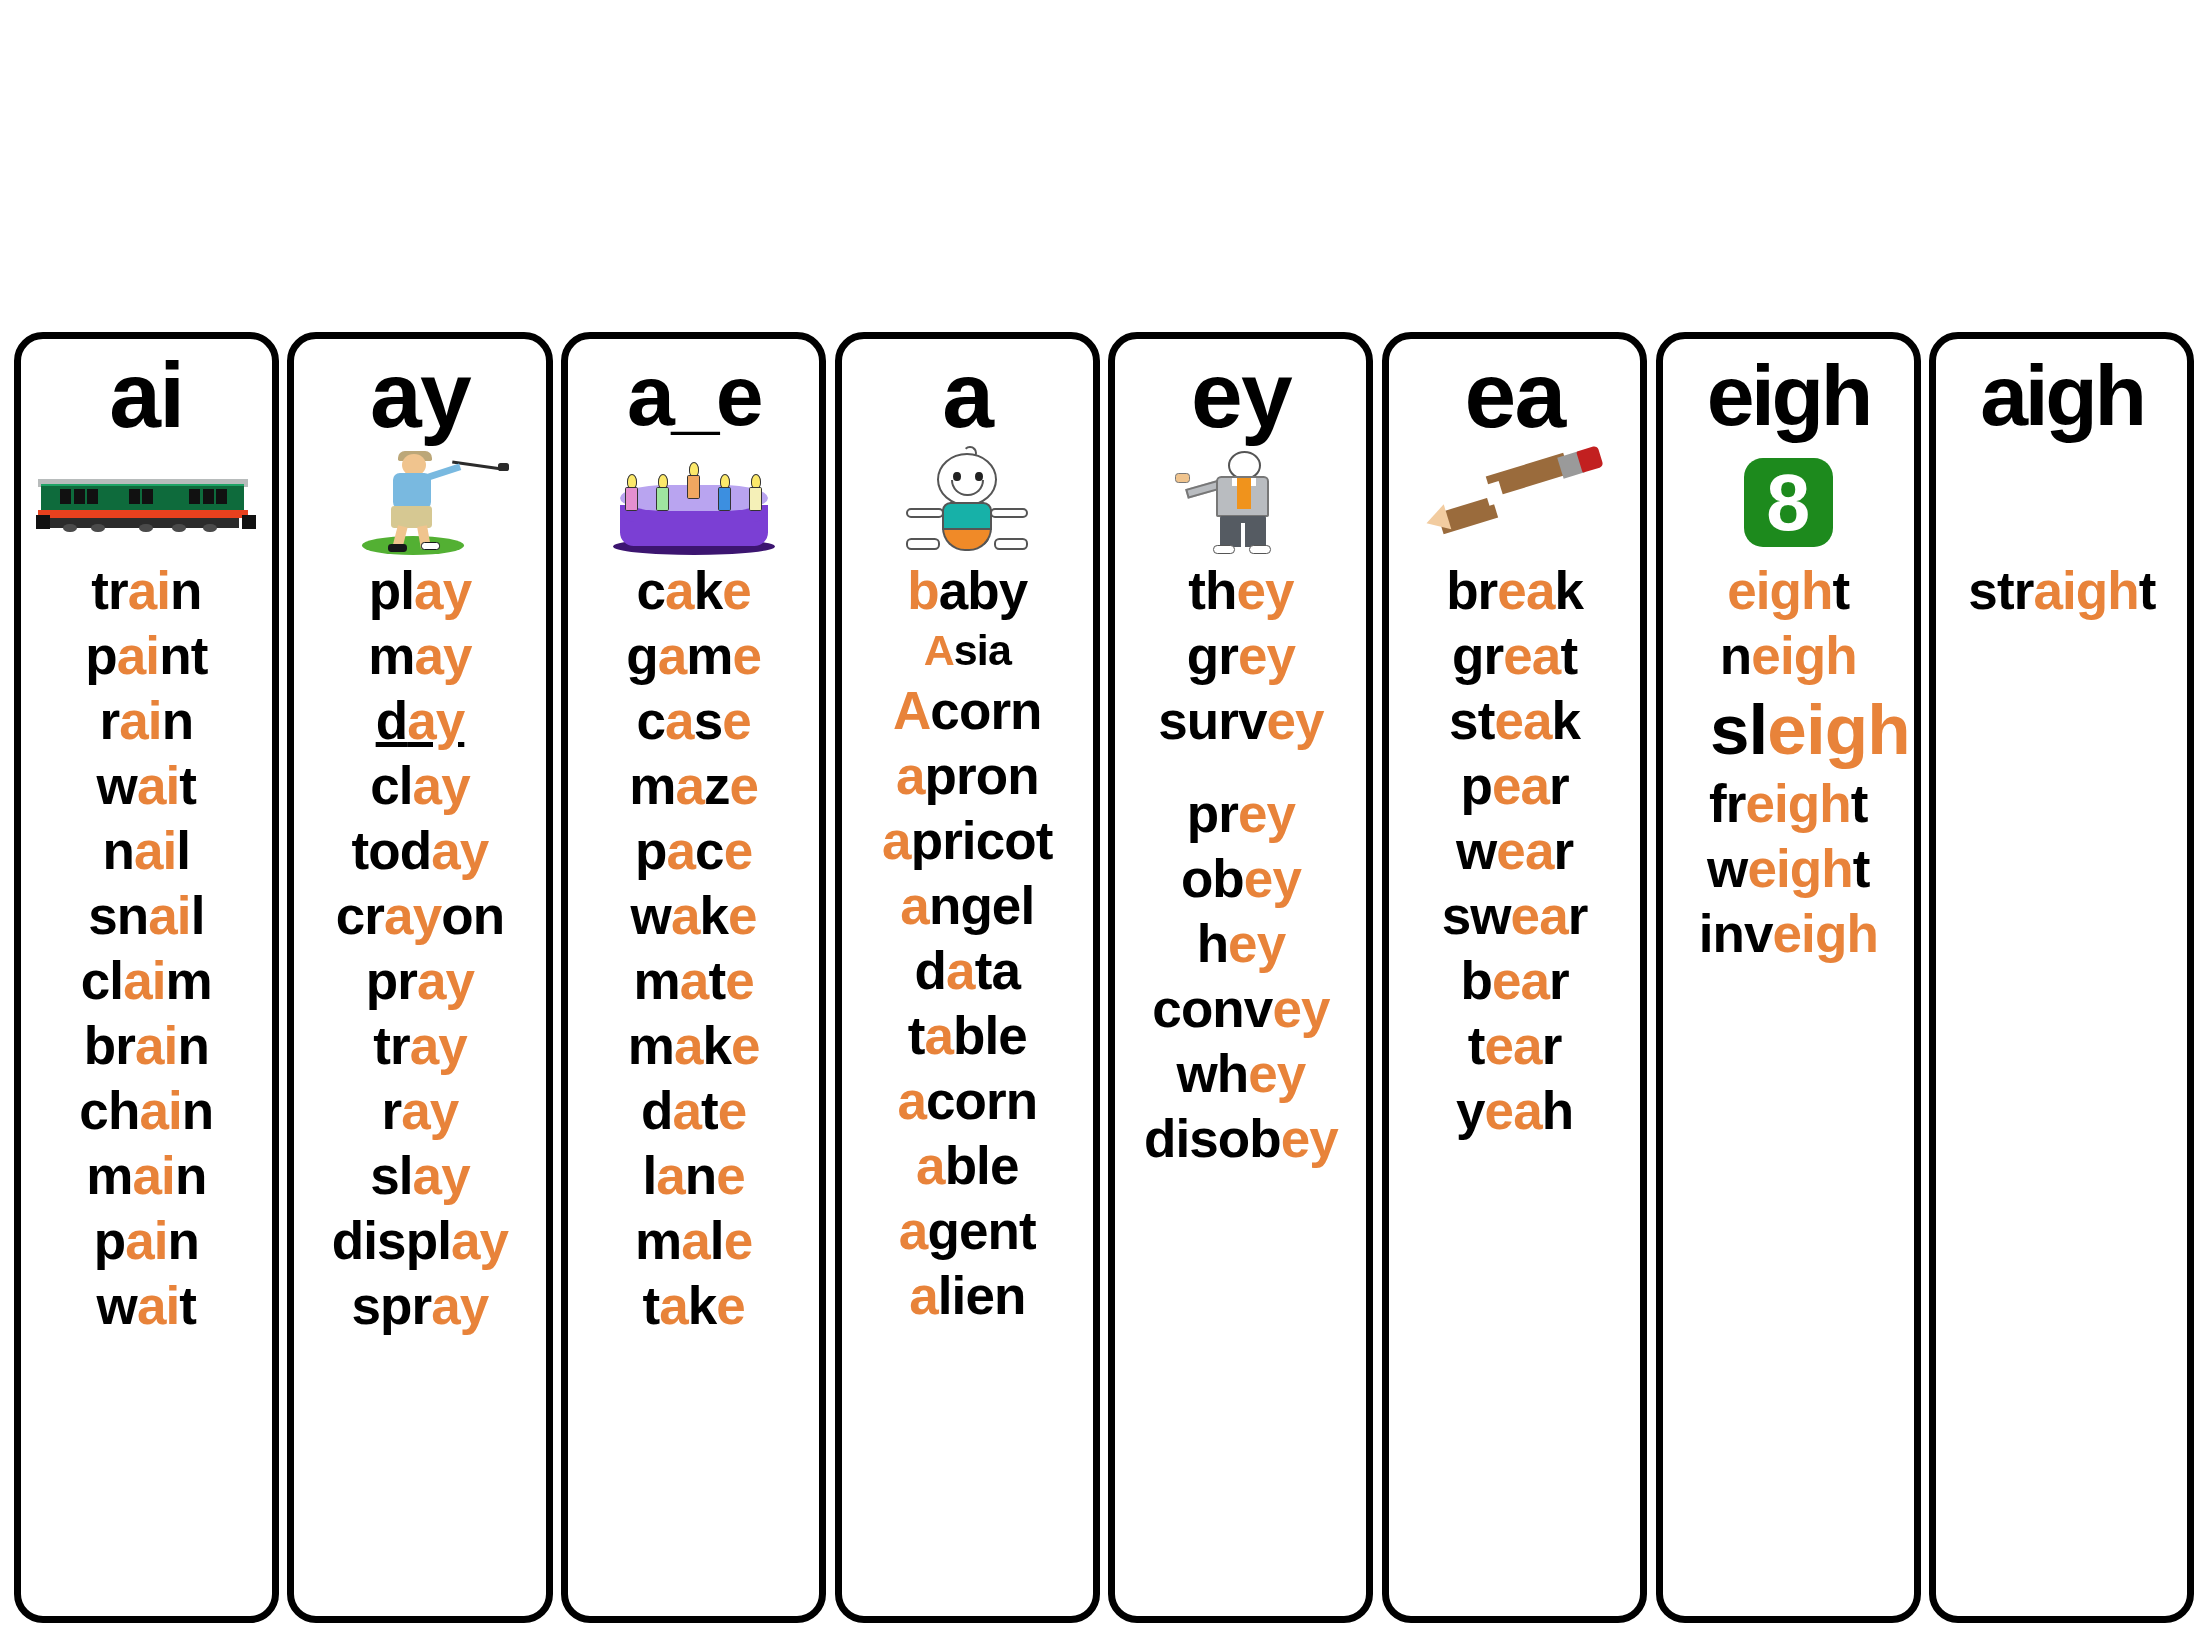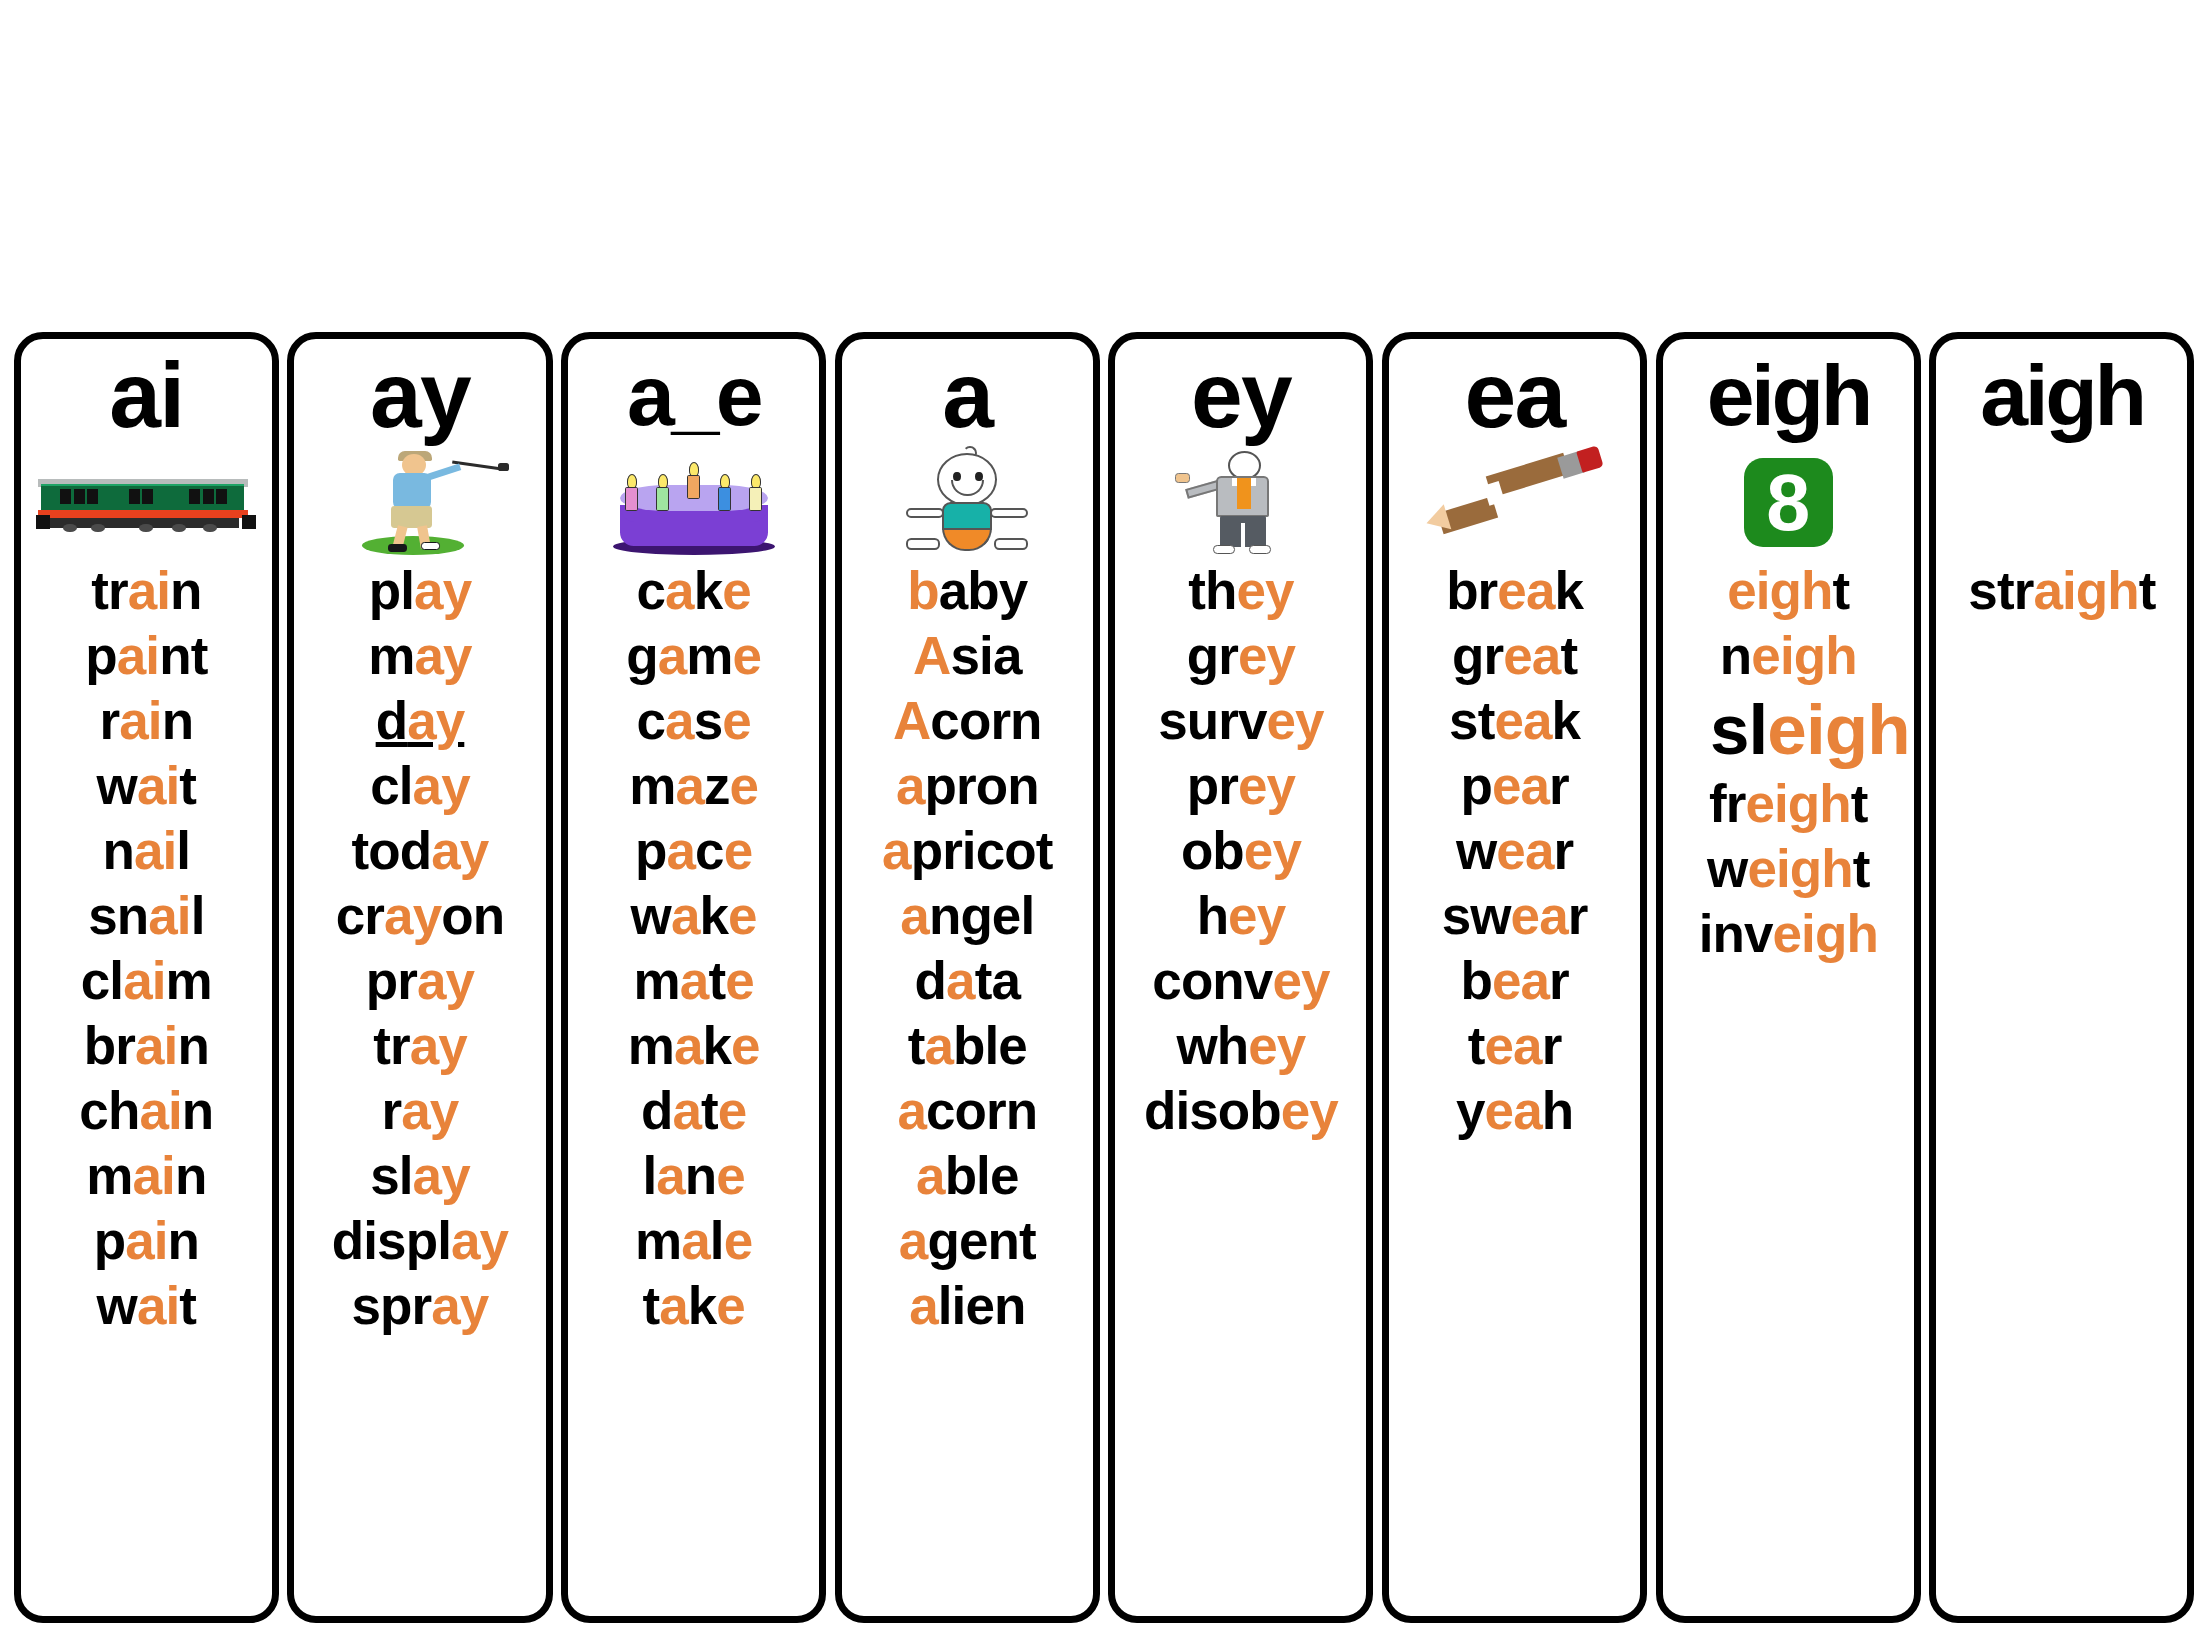--- a/index.html
+++ b/index.html
@@ -353,21 +353,21 @@
             <div class="baby-arm" style="left:12px"></div>
             <div class="baby-arm" style="left:96px"></div>
             <div class="baby-shirt"></div>
             <div class="baby-pants"></div>
             <div class="baby-leg" style="left:12px"></div>
             <div class="baby-leg" style="left:100px"></div>
           </div>
         </div>
         <div class="word-list">
           <div class="word" style="font-size: 53px;"><span class="hl">b</span><span class="post">aby</span></div>
-          <div class="word" style="font-size: 53px;"><span class="hl">A</span><span class="post">sia</span></div>
+          <div class="word" style="font-size: 43px;"><span class="hl">A</span><span class="post">sia</span></div>
           <div class="word" style="font-size: 53px;"><span class="hl">A</span><span class="post">corn</span></div>
           <div class="word" style="font-size: 53px;"><span class="hl">a</span><span class="post">pron</span></div>
           <div class="word" style="font-size: 53px;"><span class="hl">a</span><span class="post">pricot</span></div>
           <div class="word" style="font-size: 53px;"><span class="hl">a</span><span class="post">ngel</span></div>
           <div class="word" style="font-size: 53px;"><span class="pre">d</span><span class="hl">a</span><span class="post">ta</span></div>
           <div class="word" style="font-size: 53px;"><span class="pre">t</span><span class="hl">a</span><span class="post">ble</span></div>
           <div class="word" style="font-size: 53px;"><span class="hl">a</span><span class="post">corn</span></div>
           <div class="word" style="font-size: 53px;"><span class="hl">a</span><span class="post">ble</span></div>
           <div class="word" style="font-size: 53px;"><span class="hl">a</span><span class="post">gent</span></div>
           <div class="word" style="font-size: 53px;"><span class="hl">a</span><span class="post">lien</span></div>
@@ -386,21 +386,21 @@
             <div class="man-pants"></div>
             <div class="man-leggap"></div>
             <div class="man-shoe1"></div>
             <div class="man-shoe2"></div>
           </div>
         </div>
         <div class="word-list">
           <div class="word" style="font-size: 53px;"><span class="pre">th</span><span class="hl">ey</span></div>
           <div class="word" style="font-size: 53px;"><span class="pre">gr</span><span class="hl">ey</span></div>
           <div class="word" style="font-size: 53px;"><span class="pre">surv</span><span class="hl">ey</span></div>
-          <div class="word" style="font-size: 53px;"><span class="pre">pr</span><span class="hl">ey</span></div>
+          <div class="word" style="font-size: 53px; margin-top: 28px;"><span class="pre">pr</span><span class="hl">ey</span></div>
           <div class="word" style="font-size: 53px;"><span class="pre">ob</span><span class="hl">ey</span></div>
           <div class="word" style="font-size: 53px;"><span class="pre">h</span><span class="hl">ey</span></div>
           <div class="word" style="font-size: 53px;"><span class="pre">conv</span><span class="hl">ey</span></div>
           <div class="word" style="font-size: 53px;"><span class="pre">wh</span><span class="hl">ey</span></div>
           <div class="word" style="font-size: 53px;"><span class="pre">disob</span><span class="hl">ey</span></div>
         </div>
       </div>
       <div class="card">
         <div class="card-heading">ea</div>
         <div class="card-art">

